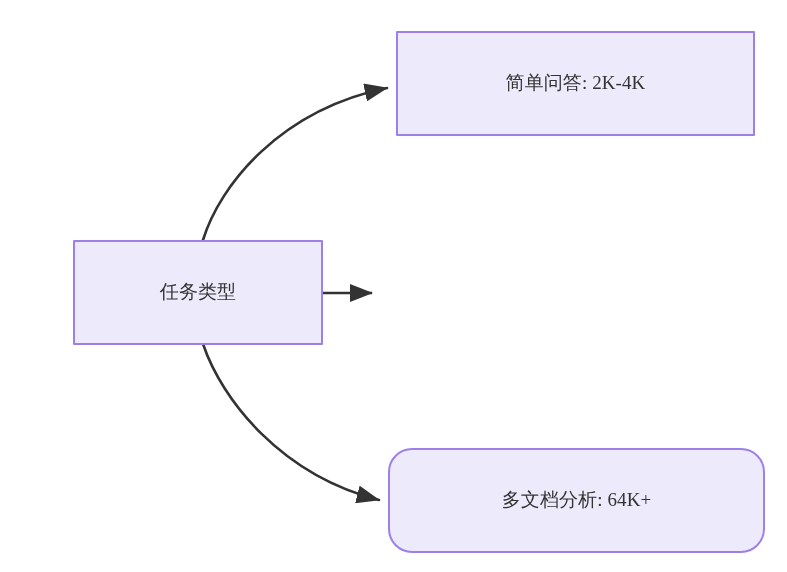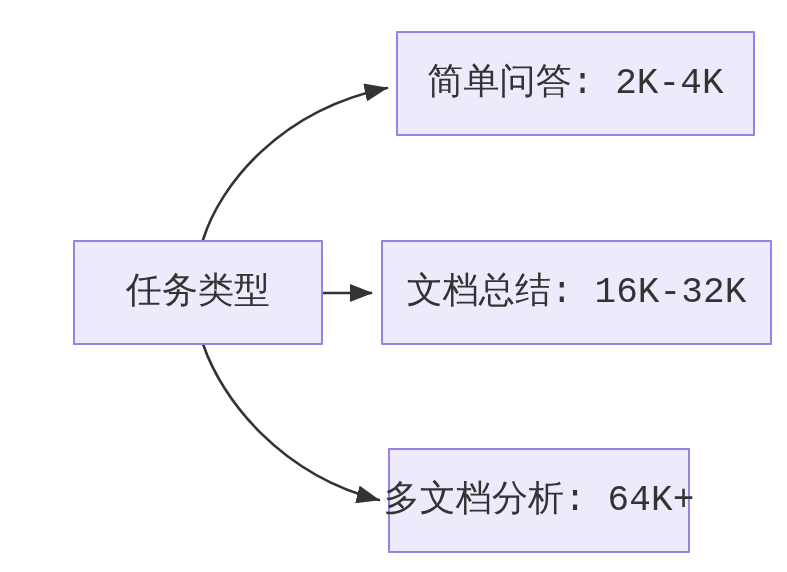--- a/index.html
+++ b/index.html
@@ -32,25 +32,25 @@
     background: #ECEAFB;
     border: 2.4px solid #9D7FE8;
     border-radius: 1px;
     display: flex;
     align-items: center;
     justify-content: center;
     text-align: center;
   }
   .node-label {
     color: #333333;
-    font-size: 36px;
+    font-size: 19px;
     line-height: 1.2;
     letter-spacing: 0.1px;
     white-space: nowrap;
-    font-family: Liberation Mono, monospace;
+    font-family: Liberation Serif, serif;
   }
   #node-source {
     left: 31px;
     top: 240px;
     width: 250px;
     height: 105px;
     margin-left: 42px;
   }
   #node-target-0 {
     left: 396px;
@@ -60,22 +60,23 @@
   }
   #node-target-1 {
     left: 381px;
     top: 240px;
     width: 391px;
     height: 105px;
   }
   #node-target-2 {
     left: 388px;
     top: 448px;
-    width: 302px;
+    width: 377px;
     height: 105px;
+    border-radius: 24px;
   }
 </style>
 </head>
 <body>
 
 <div id="diagram-canvas">
 
   <svg id="edge-layer" viewBox="0 0 787 572" width="787" height="572" xmlns="http://www.w3.org/2000/svg">
     <defs>
       <marker id="arrowhead" markerWidth="9" markerHeight="7" refX="8.6" refY="3.5" orient="auto" markerUnits="strokeWidth">
@@ -91,21 +92,18 @@
   </svg>
 
   <div class="node" id="node-source">
     <span class="node-label">任务类型</span>
   </div>
 
   <div class="node" id="node-target-0">
     <span class="node-label">简单问答: 2K-4K</span>
   </div>
 
-  <div class="node" id="node-target-1">
-    <span class="node-label">文档总结: 16K-32K</span>
-  </div>
 
   <div class="node" id="node-target-2">
     <span class="node-label">多文档分析: 64K+</span>
   </div>
 
 </div>
 
 </body></html>

